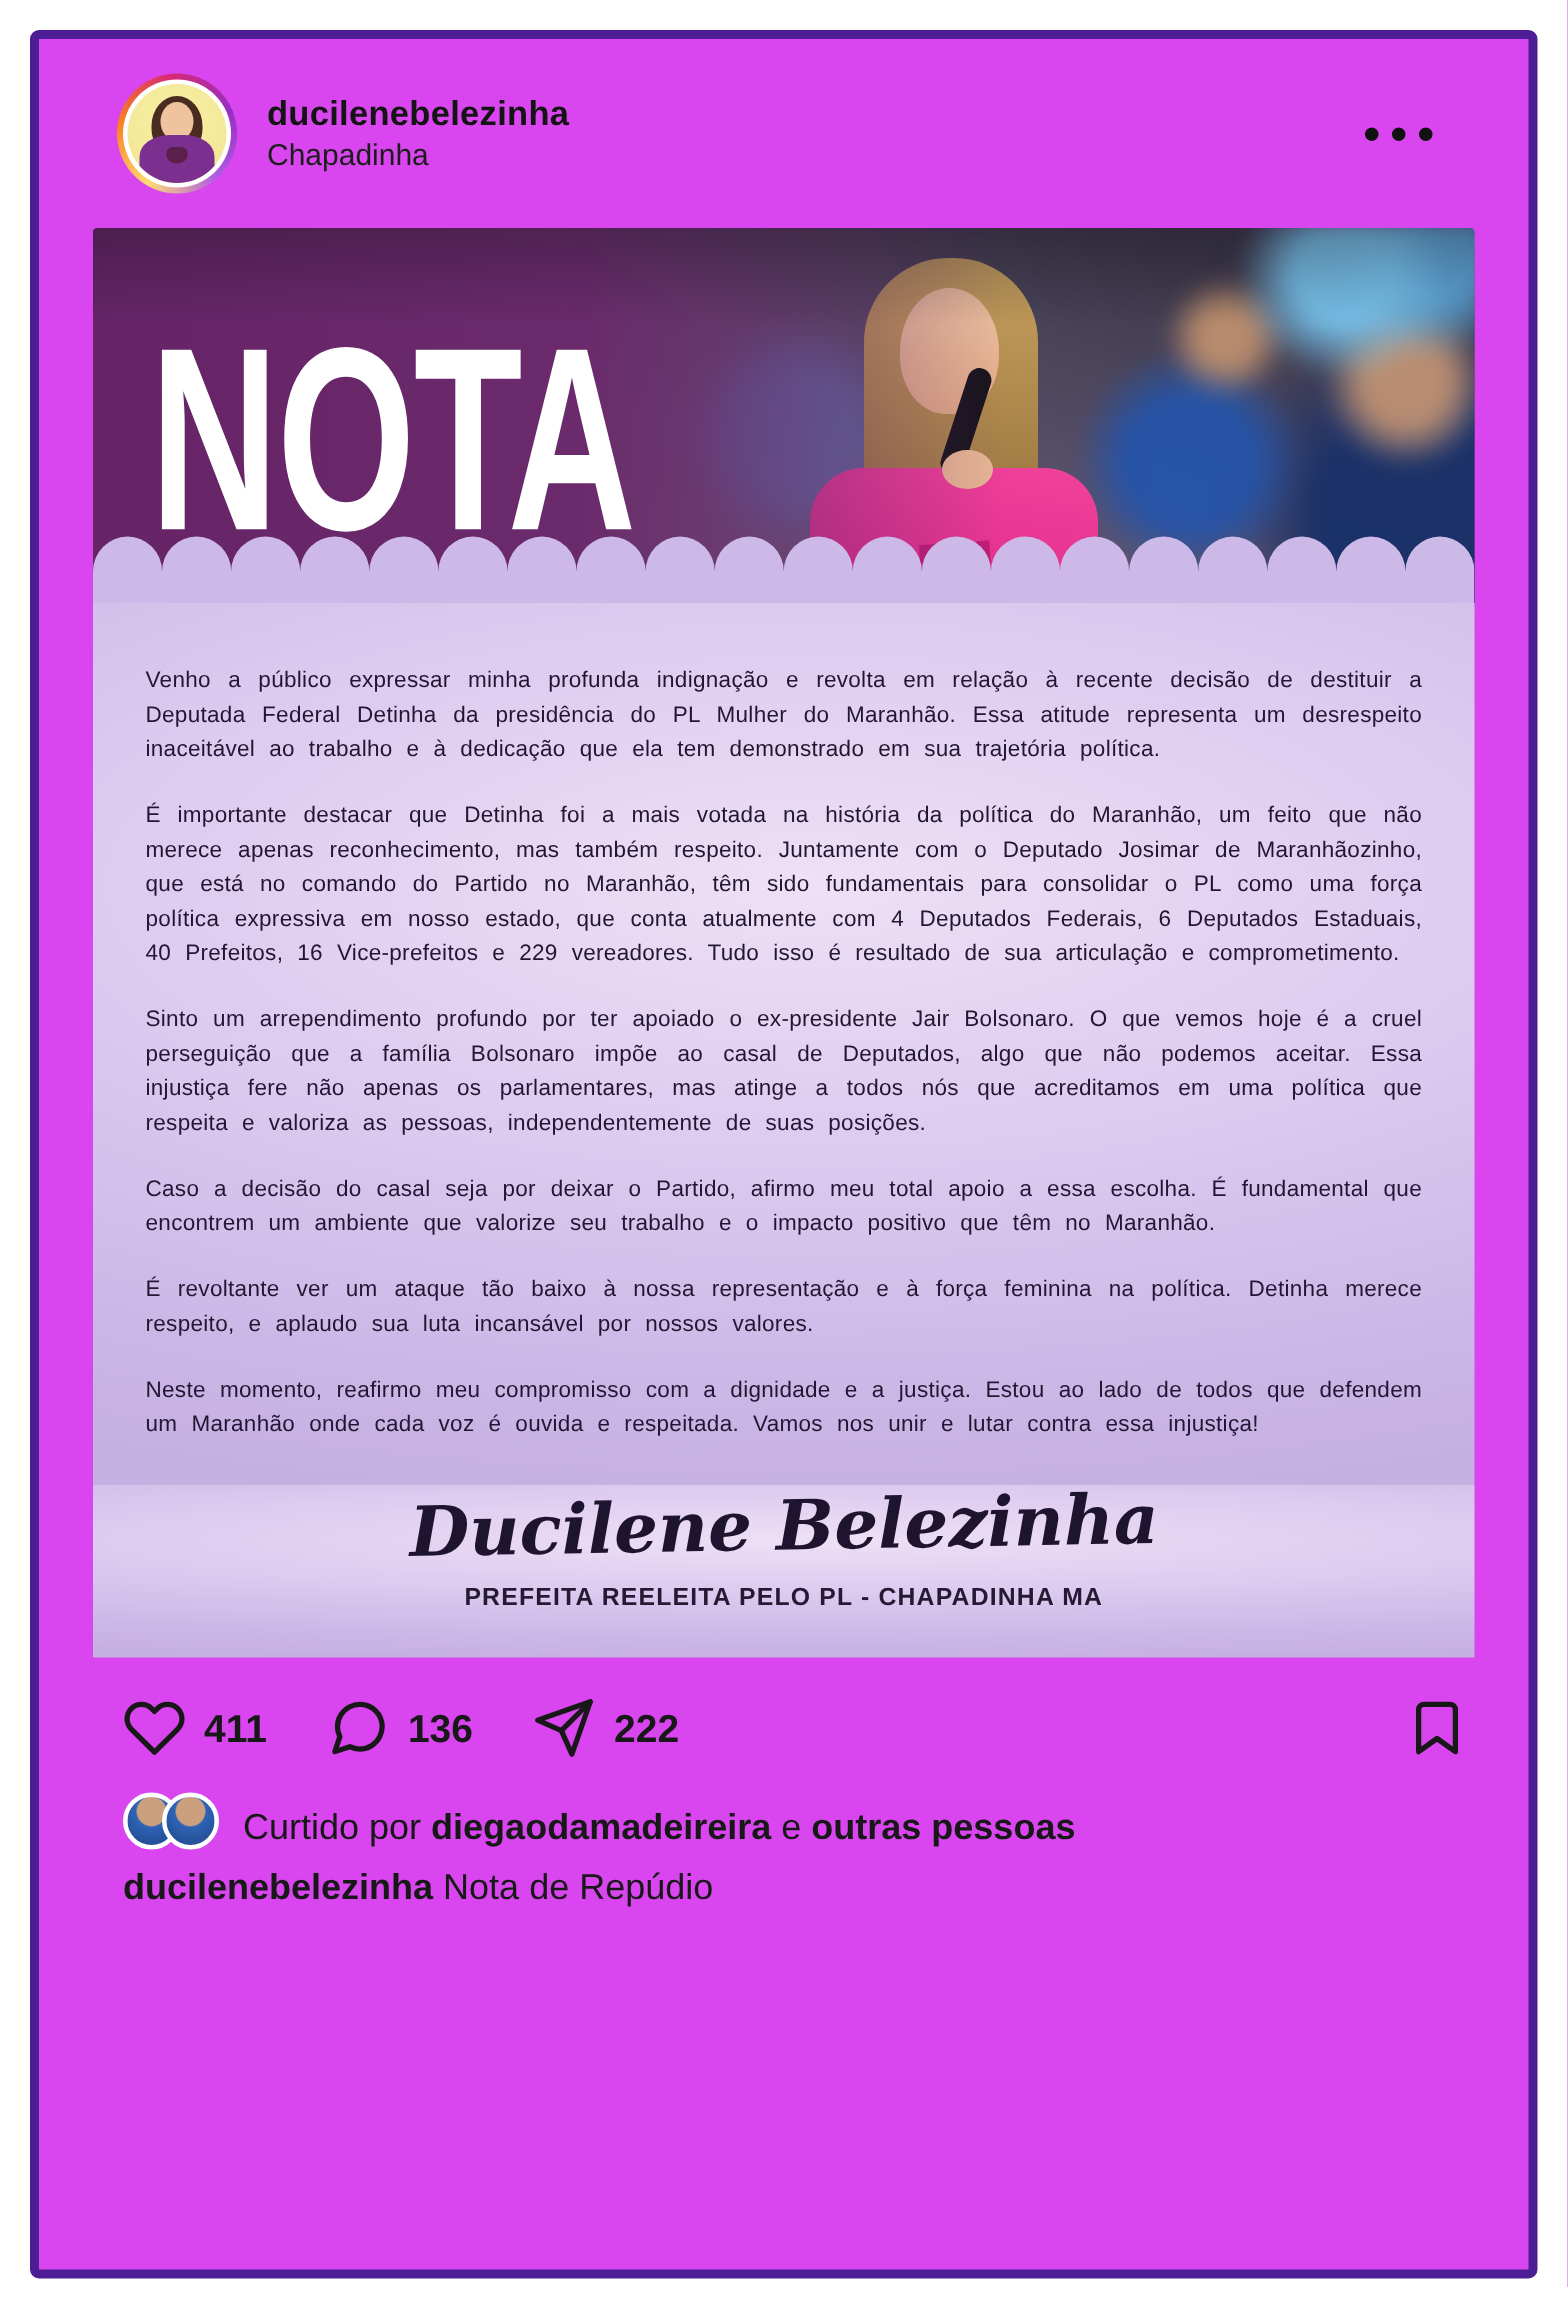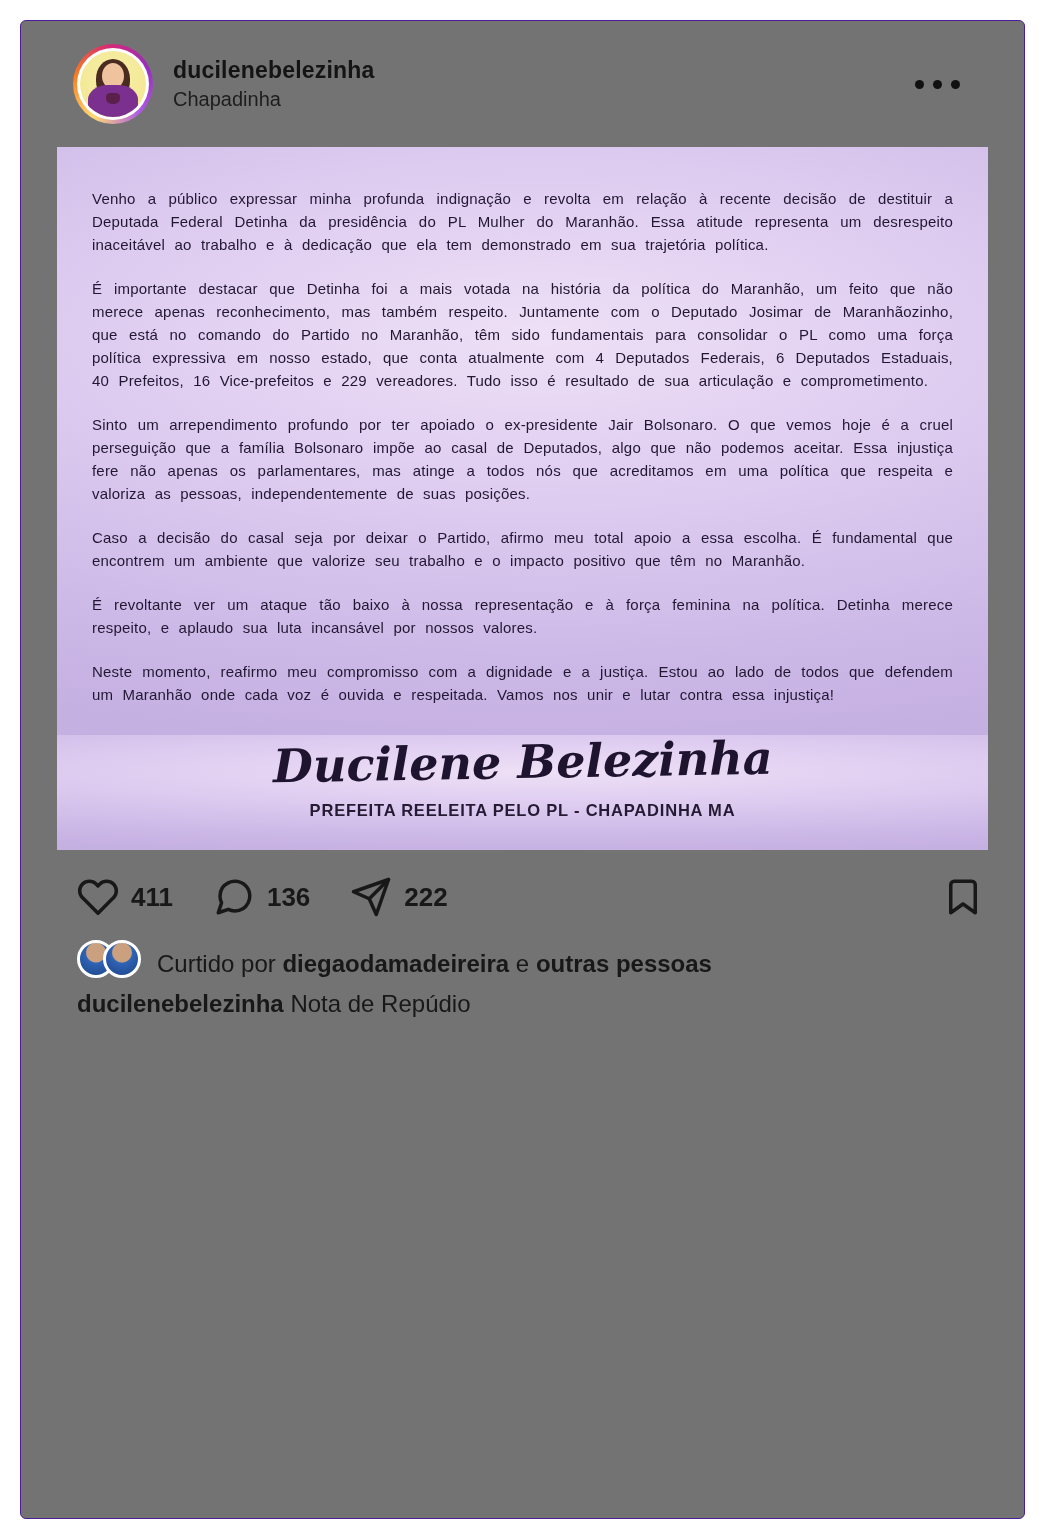--- a/index.html
+++ b/index.html
@@ -5,22 +5,22 @@
   * { box-sizing: border-box; }
   html, body { margin:0; padding:0; }
   body {
     width: 1045px; height: 1532px; position: relative;
     background: #ffffff;
     font-family: "Liberation Sans", sans-serif;
     overflow: hidden;
   }
   .card {
     position: absolute; left: 20px; top: 20px; right: 20px; bottom: 13px;
-    background: #737373;
-    border: 1px solid #4c1d95;
+    background: #d946ef;
+    border: 6px solid #4c1d95;
     border-radius: 6px;
     overflow: hidden;
   }
   
   .post-header { height: 126px; display: flex; align-items: center; padding: 0 60px 0 52px; }
   .avatar-ring {
     width: 80px; height: 80px; border-radius: 50%; flex: none;
     background: conic-gradient(from 210deg, #feda75, #fa7e1e, #d62976, #962fbf, #b05be3, #feda75);
     display: flex; align-items: center; justify-content: center;
   }
@@ -141,20 +141,43 @@
       <div class="location">Chapadinha</div>
     </div>
     <div class="more-btn">
         <i></i>
         <i></i>
         <i></i>
       </div>
   </div>
 
   <div class="media">
+    <div class="banner">
+      <div class="banner-photo"></div>
+      <div class="speaker">
+        <div class="hair"></div>
+        <div class="face"></div>
+        <div class="shirt"></div>
+        <div class="shirt-logo">PL</div>
+        <div class="mic"></div>
+        <div class="hand"></div>
+      </div>
+      <div class="banner-fade"></div>
+      <div class="banner-top-shade"></div>
+      <div class="note-title">NOTA</div>
+      <svg class="wave" viewBox="0 0 933 46" preserveAspectRatio="none">
+        <path fill="#cdb9e7" d="M0,46 L0,24
+          a23.3,23.3 0 0 1 46.65,0 a23.3,23.3 0 0 1 46.65,0 a23.3,23.3 0 0 1 46.65,0 a23.3,23.3 0 0 1 46.65,0
+          a23.3,23.3 0 0 1 46.65,0 a23.3,23.3 0 0 1 46.65,0 a23.3,23.3 0 0 1 46.65,0 a23.3,23.3 0 0 1 46.65,0
+          a23.3,23.3 0 0 1 46.65,0 a23.3,23.3 0 0 1 46.65,0 a23.3,23.3 0 0 1 46.65,0 a23.3,23.3 0 0 1 46.65,0
+          a23.3,23.3 0 0 1 46.65,0 a23.3,23.3 0 0 1 46.65,0 a23.3,23.3 0 0 1 46.65,0 a23.3,23.3 0 0 1 46.65,0
+          a23.3,23.3 0 0 1 46.65,0 a23.3,23.3 0 0 1 46.65,0 a23.3,23.3 0 0 1 46.65,0 a23.3,23.3 0 0 1 46.65,0
+          L933,46 Z"></path>
+      </svg>
+    </div>
     <div class="note-body">
     <p>Venho a público expressar minha profunda indignação e revolta em relação à recente decisão de destituir a Deputada Federal Detinha da presidência do PL Mulher do Maranhão. Essa atitude representa um desrespeito inaceitável ao trabalho e à dedicação que ela tem demonstrado em sua trajetória política.</p>
         <p>É importante destacar que Detinha foi a mais votada na história da política do Maranhão, um feito que não merece apenas reconhecimento, mas também respeito. Juntamente com o Deputado Josimar de Maranhãozinho, que está no comando do Partido no Maranhão, têm sido fundamentais para consolidar o PL como uma força política expressiva em nosso estado, que conta atualmente com 4 Deputados Federais, 6 Deputados Estaduais, 40 Prefeitos, 16 Vice-prefeitos e 229 vereadores. Tudo isso é resultado de sua articulação e comprometimento.</p>
         <p>Sinto um arrependimento profundo por ter apoiado o ex-presidente Jair Bolsonaro. O que vemos hoje é a cruel perseguição que a família Bolsonaro impõe ao casal de Deputados, algo que não podemos aceitar. Essa injustiça fere não apenas os parlamentares, mas atinge a todos nós que acreditamos em uma política que respeita e valoriza as pessoas, independentemente de suas posições.</p>
         <p>Caso a decisão do casal seja por deixar o Partido, afirmo meu total apoio a essa escolha. É fundamental que encontrem um ambiente que valorize seu trabalho e o impacto positivo que têm no Maranhão.</p>
         <p>É revoltante ver um ataque tão baixo à nossa representação e à força feminina na política. Detinha merece respeito, e aplaudo sua luta incansável por nossos valores.</p>
         <p>Neste momento, reafirmo meu compromisso com a dignidade e a justiça. Estou ao lado de todos que defendem um Maranhão onde cada voz é ouvida e respeitada. Vamos nos unir e lutar contra essa injustiça!</p>
       </div>
     <div class="note-body signature" style="padding-top:0;">
       <div class="signature-name">Ducilene Belezinha</div>

